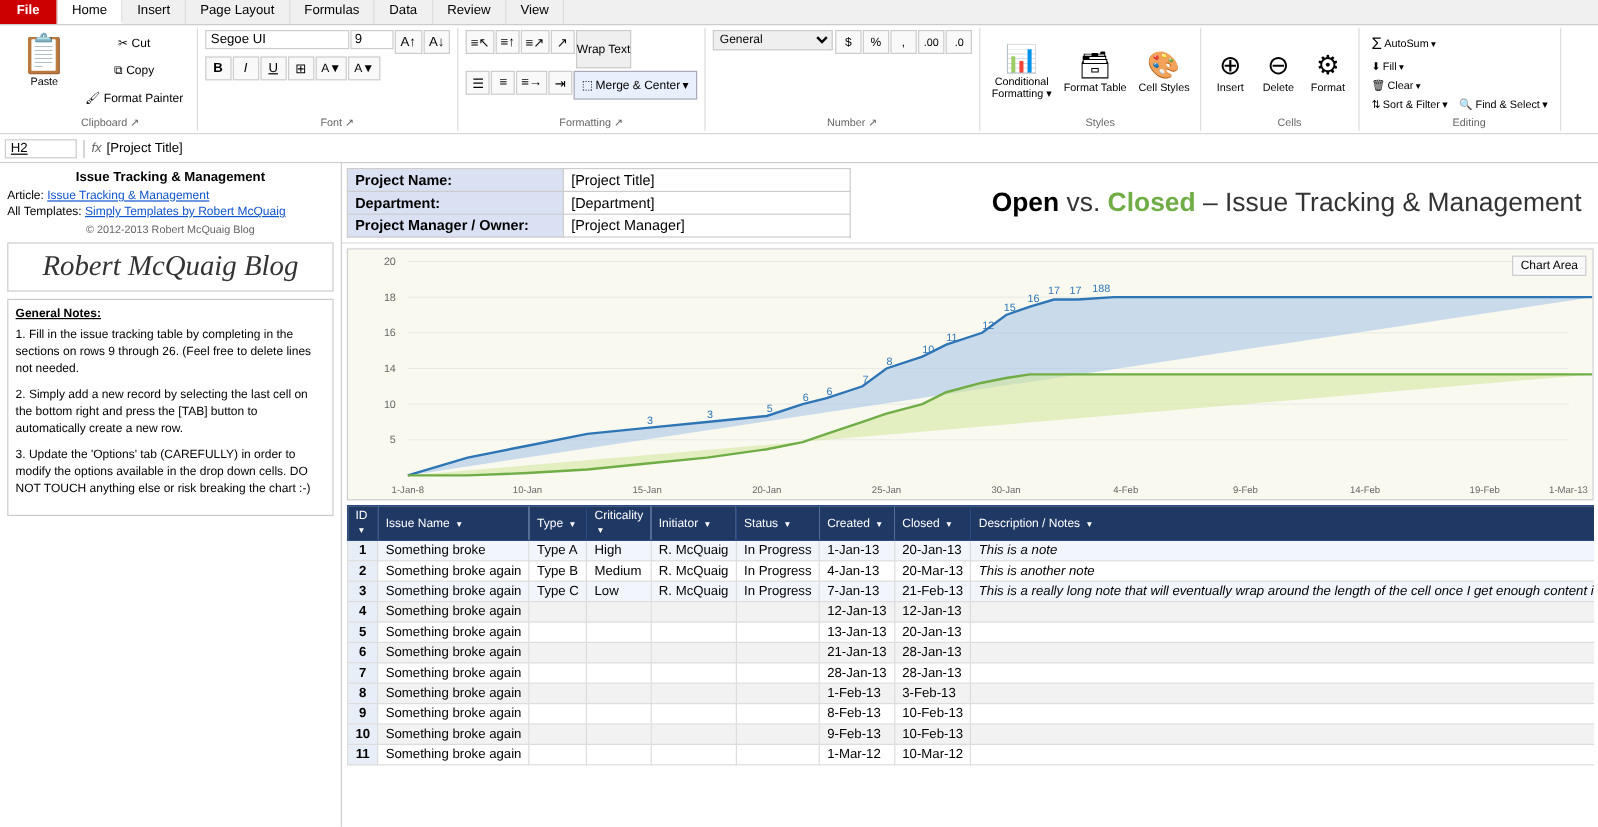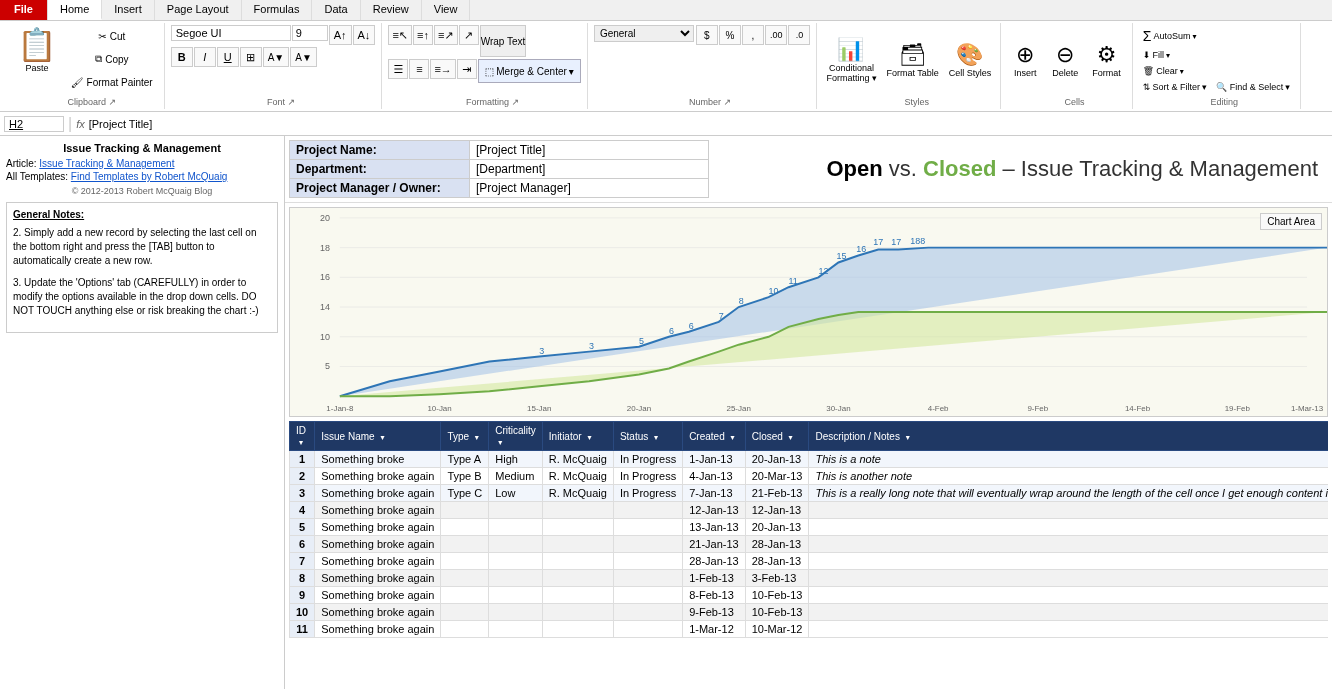--- a/index.html
+++ b/index.html
@@ -263,25 +263,29 @@
 <div class="main-layout">
 
   <div class="sidebar">
     <div class="sidebar-title">Issue Tracking &amp; Management</div>
     <div style="font-size:10px;margin-bottom:2px;">
       <span>Article:</span>
       <span class="sidebar-link">Issue Tracking &amp; Management</span>
     </div>
     <div style="font-size:10px;margin-bottom:4px;">
       <span>All Templates:</span>
-      <span class="sidebar-link">Find Templates by Robert McQuaig</span>
+      <span class="sidebar-link">Simply Templates by Robert McQuaig</span>
     </div>
     <div class="sidebar-copyright">© 2012-2013 Robert McQuaig Blog</div>
+    <div class="sidebar-logo">
+      <div class="r-mcquaig">Robert McQuaig Blog</div>
+    </div>
     <div class="sidebar-notes">
       <div class="sidebar-notes-title">General Notes:</div>
+      <p>1. Fill in the issue tracking table by completing in the sections on rows 9 through 26. (Feel free to delete lines not needed.</p>
       <p>2. Simply add a new record by selecting the last cell on the bottom right and press the [TAB] button to automatically create a new row.</p>
       <p>3. Update the 'Options' tab (CAREFULLY) in order to modify the options available in the drop down cells. DO NOT TOUCH anything else or risk breaking the chart :-)</p>
     </div>
   </div>
 
   <div class="spreadsheet-area">
 
     <div class="project-header">
       <div class="project-info">
         <table>

